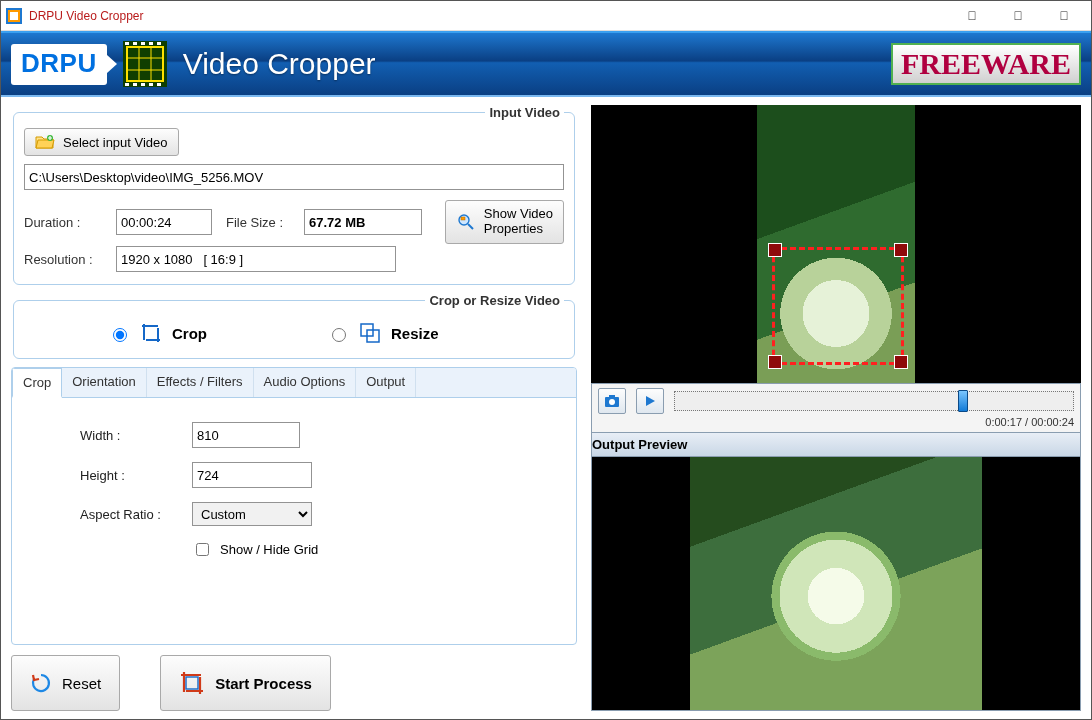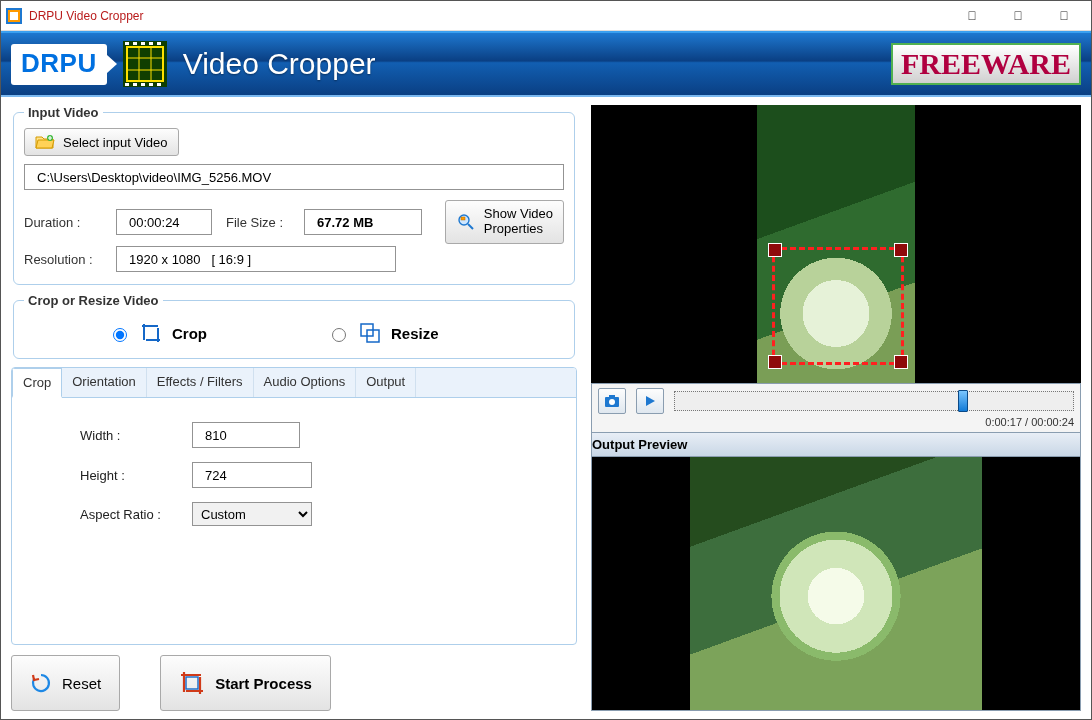--- a/index.html
+++ b/index.html
@@ -13,23 +13,23 @@
   .brand { display:flex; align-items:center; gap:10px;}
   .drpu-badge { background:#fff; color:#0070e0; font-weight:800; font-size:26px; padding:4px 10px 6px 10px; border-radius:3px; letter-spacing:0.5px; position:relative;}
   .drpu-badge::after{ content:""; position:absolute; right:-10px; top:50%; margin-top:-9px; border-left:10px solid #fff; border-top:9px solid transparent; border-bottom:9px solid transparent;}
   .appheader-title { color:#fff; font-size:30px; font-weight:400; text-shadow:0 1px 2px rgba(0,0,0,0.4);}
   .film-icon { width:56px; height:50px;}
   .freeware { background:linear-gradient(180deg,#fff,#d0d0d0); border:2px solid #50b050; padding:4px 8px; font-size:30px; font-weight:800; color:#b00040; letter-spacing:0; line-height:1; font-family: Georgia, serif;}
   .body { flex:1; padding:8px 10px; display:flex; gap:14px;}
   .left-col { width:566px; display:flex; flex-direction:column;}
   .right-col { flex:1; display:flex; flex-direction:column;}
   fieldset.group { border:1px solid #aecfeb; border-radius:6px; padding:8px 10px 12px 10px; margin-bottom:8px;}
-  fieldset.group > legend { font-size:13px; color:#333; padding:0 4px; font-weight:600;}
+  fieldset.group > legend { font-size:13px; color:#333; padding:0 4px; font-weight:600;text-align:right;}
   .btn { background:linear-gradient(180deg,#fdfdfd,#e3e3e3); border:1px solid #a9a9a9; border-radius:3px; padding:5px 10px; font-size:13px; display:inline-flex; align-items:center; gap:8px; cursor:default;}
-  .txt { border:1px solid #939393; background:#fff; padding:3px 12px; font-size:13px; height:26px;}
+  .txt { border:1px solid #939393; background:#fff; padding:3px 4px; font-size:13px; height:26px;}
   .info-row { display:flex; align-items:center; gap:8px; margin-top:10px;}
   .info-label { font-size:13px; color:#333; width:84px;}
   .radio-row { display:flex; gap:120px; padding:6px 0 2px 84px; align-items:center;}
   .radio-opt { display:flex; align-items:center; gap:10px; font-size:15px; font-weight:600;}
   .radio-opt input { width:14px; height:14px;}
   .tabs { flex:1; border:1px solid #aecfeb; border-radius:4px; display:flex; flex-direction:column; overflow:hidden;}
   .tabhead { display:flex; border-bottom:1px solid #aecfeb; background:#eaf2fb;}
   .tab { padding:6px 10px; font-size:13px; color:#333; border-right:1px solid #d0e0ef; cursor:default;}
   .tab.active { background:#fff; border-bottom:2px solid #fff; margin-bottom:-1px; font-weight:400; border-top:1px solid #aecfeb; border-left:1px solid #aecfeb; border-right:1px solid #aecfeb;}
   .tabbody { flex:1; padding:24px 28px;}
@@ -191,20 +191,27 @@
           <div class="form-row">
             <span class="form-label">Height :</span>
             <input class="txt" style="width: 120px;" value="724">
           </div>
           <div class="form-row">
             <span class="form-label">Aspect Ratio :</span>
             <select class="select" style="width:120px;">
               <option>Custom</option>
             </select>
           </div>
+          <div class="form-row">
+            <span class="form-label"></span>
+            <label style="display:flex; align-items:center; gap:8px; font-size:13px;">
+              <input type="checkbox" style="">
+              <span>Show / Hide Grid</span>
+            </label>
+          </div>
         </div>
       </div>
 
       <div class="actionbar">
         <button class="bigbtn" style="font-weight:400;">
           <span>
             <svg width="22" height="22" viewBox="0 0 22 22">
                 <path d="M11 3 a8 8 0 1 1 -7 4" fill="none" stroke="#1e88e5" stroke-width="2.2"></path>
                 <path d="M3 3 l1 5 l5 -1" fill="none" stroke="#d03a18" stroke-width="2.2"></path>
               </svg>

